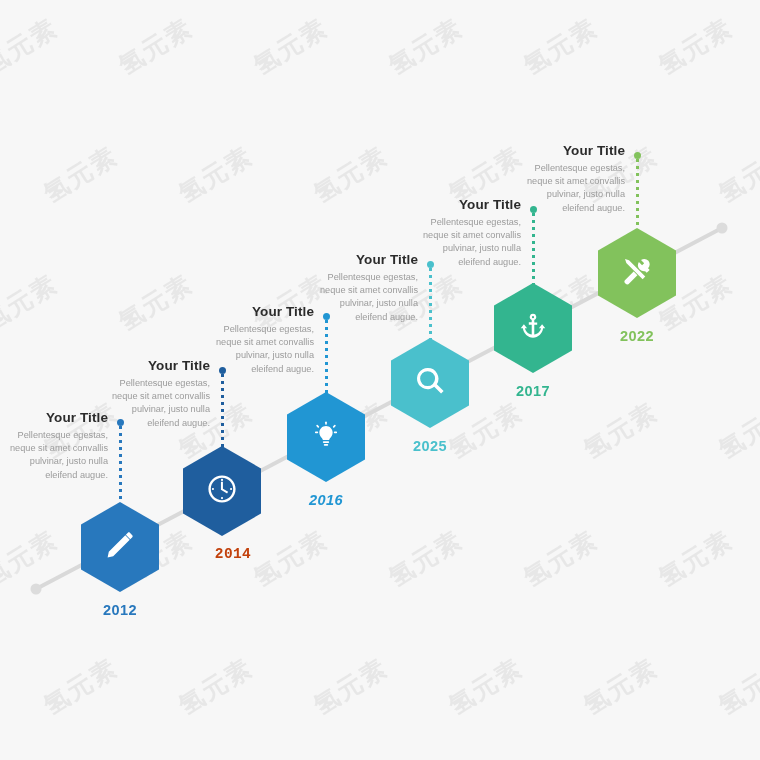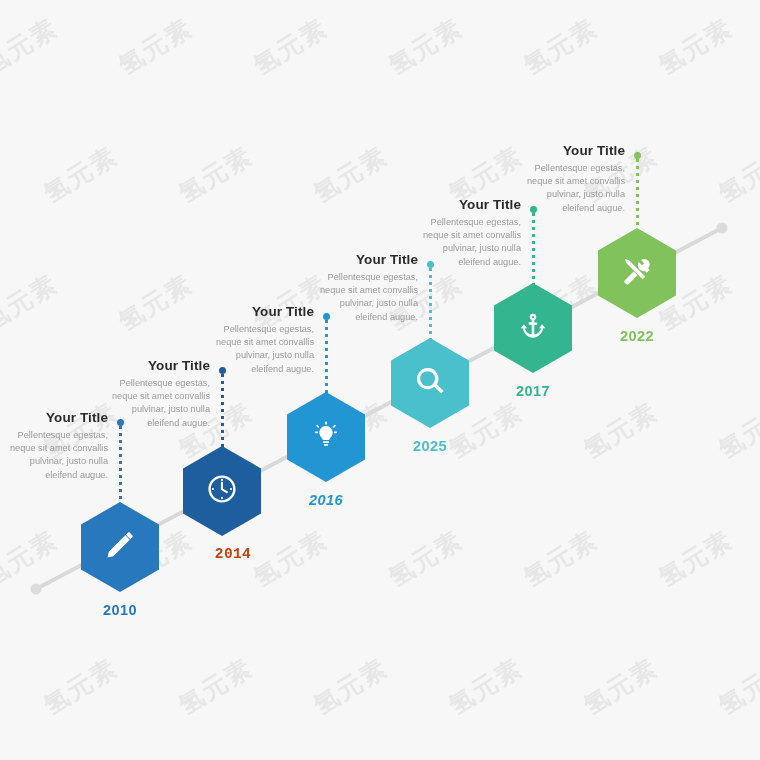--- a/index.html
+++ b/index.html
@@ -144,21 +144,21 @@
       <p class="ttl">Your Title</p>
       <p class="body">Pellentesque egestas, neque sit amet convallis pulvinar, justo nulla eleifend augue.</p>
     </div>
 
     <div class="hex " style="left:81px;top:502px;background:#2878bd;">
       <span><svg viewBox="0 0 24 24">
               <path d="M3.6 17.1l-.9 4.2 4.2-.9L19.3 8.0l-3.3-3.3L3.6 17.1zM21.2 6.1c.4-.4.4-1.1 0-1.5l-1.8-1.8c-.4-.4-1.1-.4-1.5 0l-1.5 1.5 3.3 3.3 1.5-1.5z"></path>
             </svg></span>
     </div>
 
-    <div class="year" style="left:75px;top:602px;color:#2878bd;">2010</div>
+    <div class="year" style="left:75px;top:602px;color:#2878bd;">2012</div>
   </div>
       <div>
     <div class="stem" style="left:220.5px;top:374px;height:76px;color:#1f5e9e;"></div>
 
     <div class="dot" style="left:218.5px;top:367px;background:#1f5e9e;"></div>
 
     <div class="block" style="left:105px;top:358px;">
       <p class="ttl">Your Title</p>
       <p class="body">Pellentesque egestas, neque sit amet convallis pulvinar, justo nulla eleifend augue.</p>
     </div>

